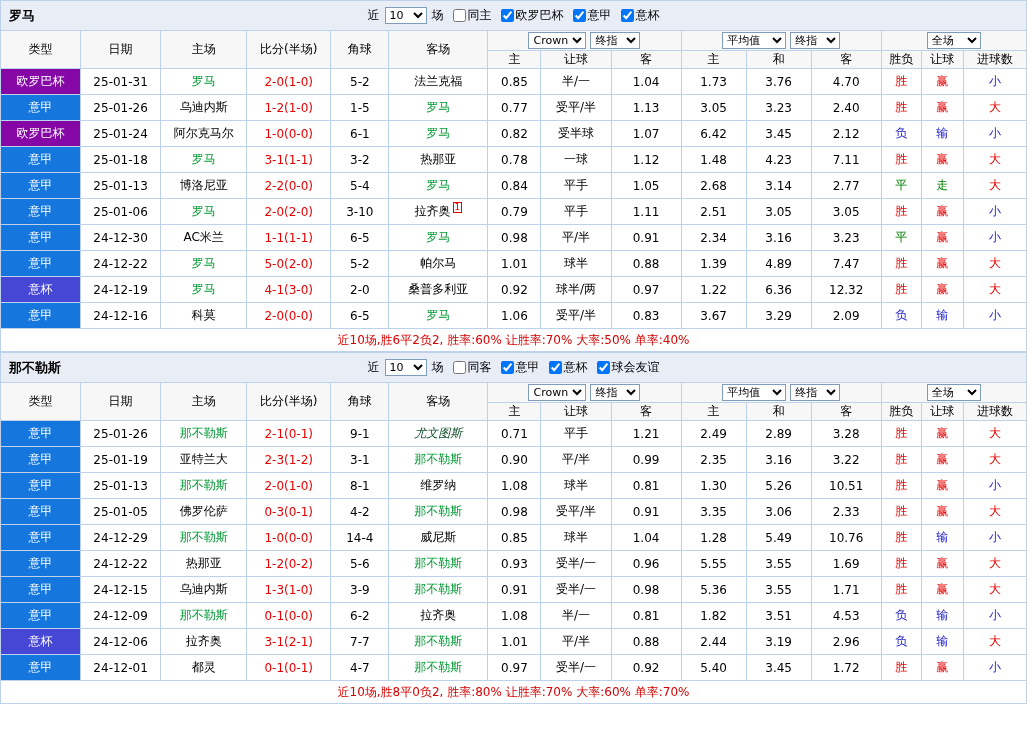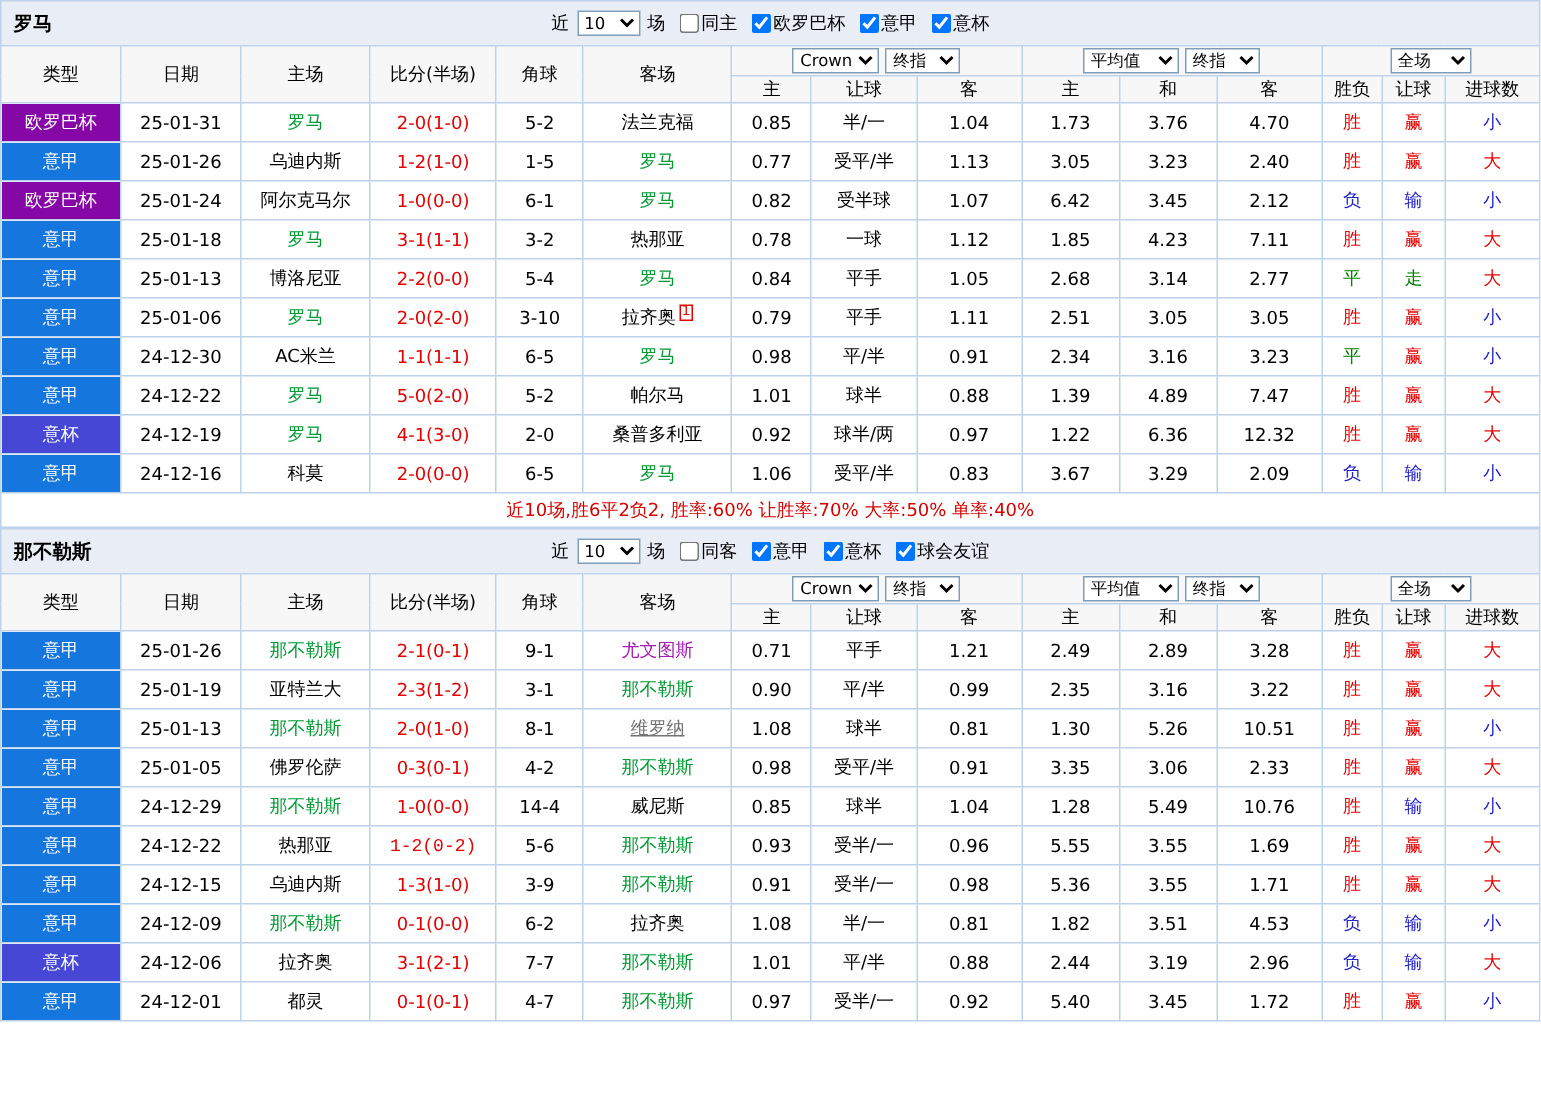--- a/index.html
+++ b/index.html
@@ -156,21 +156,21 @@
             <tr>
               <td style="background: rgb(21, 118, 221); color: rgb(255, 255, 255);">意甲</td>
               <td>25-01-18</td>
               <td style="color: rgb(0, 153, 51);">罗马</td>
               <td style="color: rgb(230, 0, 0);">3-1(1-1)</td>
               <td>3-2</td>
               <td style="color: rgb(0, 0, 0);"><span>热那亚</span></td>
               <td>0.78</td>
               <td>一球</td>
               <td>1.12</td>
-              <td>1.85</td>
+              <td>1.48</td>
               <td>4.23</td>
               <td>7.11</td>
               <td style="color: rgb(230, 0, 0);">胜</td>
               <td style="color: rgb(230, 0, 0);">赢</td>
               <td style="color: rgb(230, 0, 0);">大</td>
             </tr>
             <tr>
               <td style="background: rgb(21, 118, 221); color: rgb(255, 255, 255);">意甲</td>
               <td>25-01-13</td>
               <td style="color: rgb(0, 0, 0);">博洛尼亚</td>
@@ -343,21 +343,21 @@
               <th>进球数</th>
             </tr>
           </thead>
           <tbody>
             <tr>
               <td style="background: rgb(21, 118, 221); color: rgb(255, 255, 255);">意甲</td>
               <td>25-01-26</td>
               <td style="color: rgb(0, 153, 51);">那不勒斯</td>
               <td style="color: rgb(230, 0, 0);">2-1(0-1)</td>
               <td>9-1</td>
-              <td style="color: #a21caf;"><span>尤文图斯</span></td>
+              <td style="color: #14532d; font-style: italic;"><span>尤文图斯</span></td>
               <td>0.71</td>
               <td>平手</td>
               <td>1.21</td>
               <td>2.49</td>
               <td>2.89</td>
               <td>3.28</td>
               <td style="color: rgb(230, 0, 0);">胜</td>
               <td style="color: rgb(230, 0, 0);">赢</td>
               <td style="color: rgb(230, 0, 0);">大</td>
             </tr>
@@ -377,21 +377,21 @@
               <td style="color: rgb(230, 0, 0);">胜</td>
               <td style="color: rgb(230, 0, 0);">赢</td>
               <td style="color: rgb(230, 0, 0);">大</td>
             </tr>
             <tr>
               <td style="background: rgb(21, 118, 221); color: rgb(255, 255, 255);">意甲</td>
               <td>25-01-13</td>
               <td style="color: rgb(0, 153, 51);">那不勒斯</td>
               <td style="color: rgb(230, 0, 0);">2-0(1-0)</td>
               <td>8-1</td>
-              <td style="color: #737373; text-decoration: underline;"><span>维罗纳</span></td>
+              <td style="color: #000000;"><span>维罗纳</span></td>
               <td>1.08</td>
               <td>球半</td>
               <td>0.81</td>
               <td>1.30</td>
               <td>5.26</td>
               <td>10.51</td>
               <td style="color: rgb(230, 0, 0);">胜</td>
               <td style="color: rgb(230, 0, 0);">赢</td>
               <td style="color: rgb(34, 34, 204);">小</td>
             </tr>
@@ -426,21 +426,21 @@
               <td>5.49</td>
               <td>10.76</td>
               <td style="color: rgb(230, 0, 0);">胜</td>
               <td style="color: rgb(34, 34, 204);">输</td>
               <td style="color: rgb(34, 34, 204);">小</td>
             </tr>
             <tr>
               <td style="background: rgb(21, 118, 221); color: rgb(255, 255, 255);">意甲</td>
               <td>24-12-22</td>
               <td style="color: rgb(0, 0, 0);">热那亚</td>
-              <td style="color: rgb(230, 0, 0); font-family: Liberation Mono, monospace;">1-2(0-2)</td>
+              <td style="color: rgb(230, 0, 0);">1-2(0-2)</td>
               <td>5-6</td>
               <td style="color: rgb(0, 153, 51);"><span>那不勒斯</span></td>
               <td>0.93</td>
               <td>受半/一</td>
               <td>0.96</td>
               <td>5.55</td>
               <td>3.55</td>
               <td>1.69</td>
               <td style="color: rgb(230, 0, 0);">胜</td>
               <td style="color: rgb(230, 0, 0);">赢</td>
@@ -509,15 +509,16 @@
               <td>0.92</td>
               <td>5.40</td>
               <td>3.45</td>
               <td>1.72</td>
               <td style="color: rgb(230, 0, 0);">胜</td>
               <td style="color: rgb(230, 0, 0);">赢</td>
               <td style="color: rgb(34, 34, 204);">小</td>
             </tr>
           </tbody>
         </table>
+        <div class="summary" style="color: rgb(214, 0, 0);">近10场,胜8平0负2, 胜率:80% 让胜率:70% 大率:60% 单率:70%</div>
       </div>
     </div>
 </div>
 
 </body></html>

